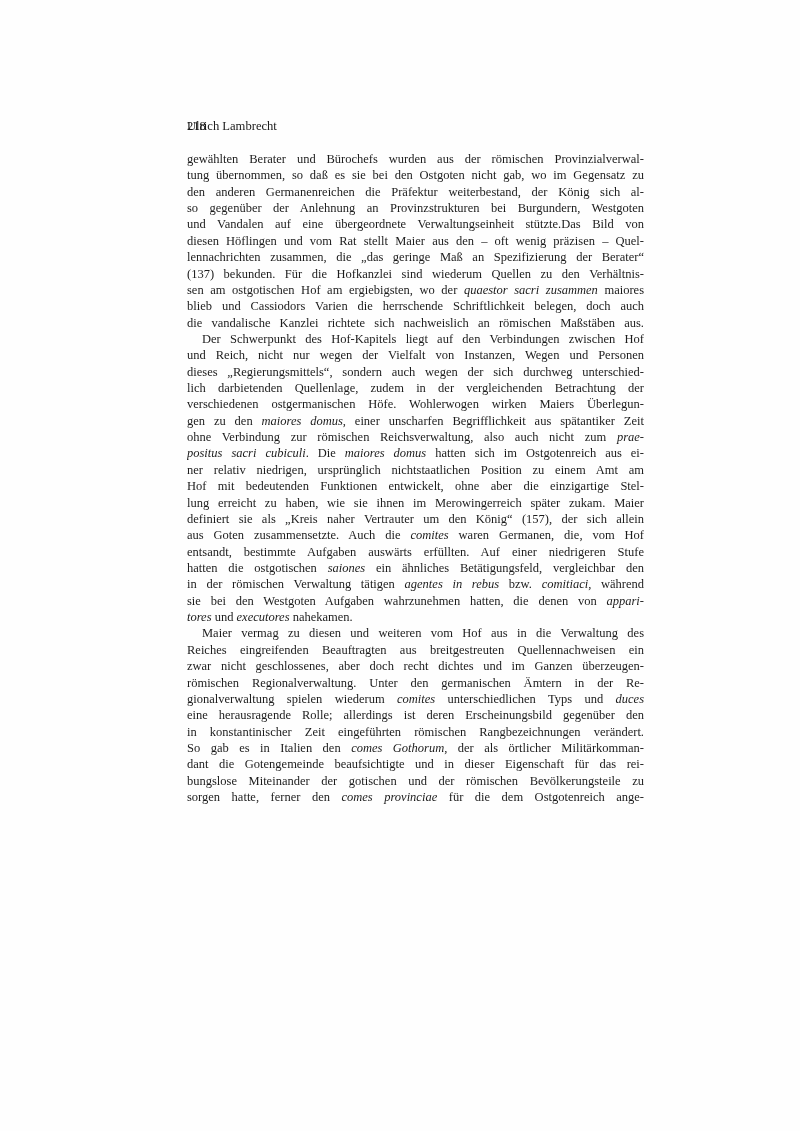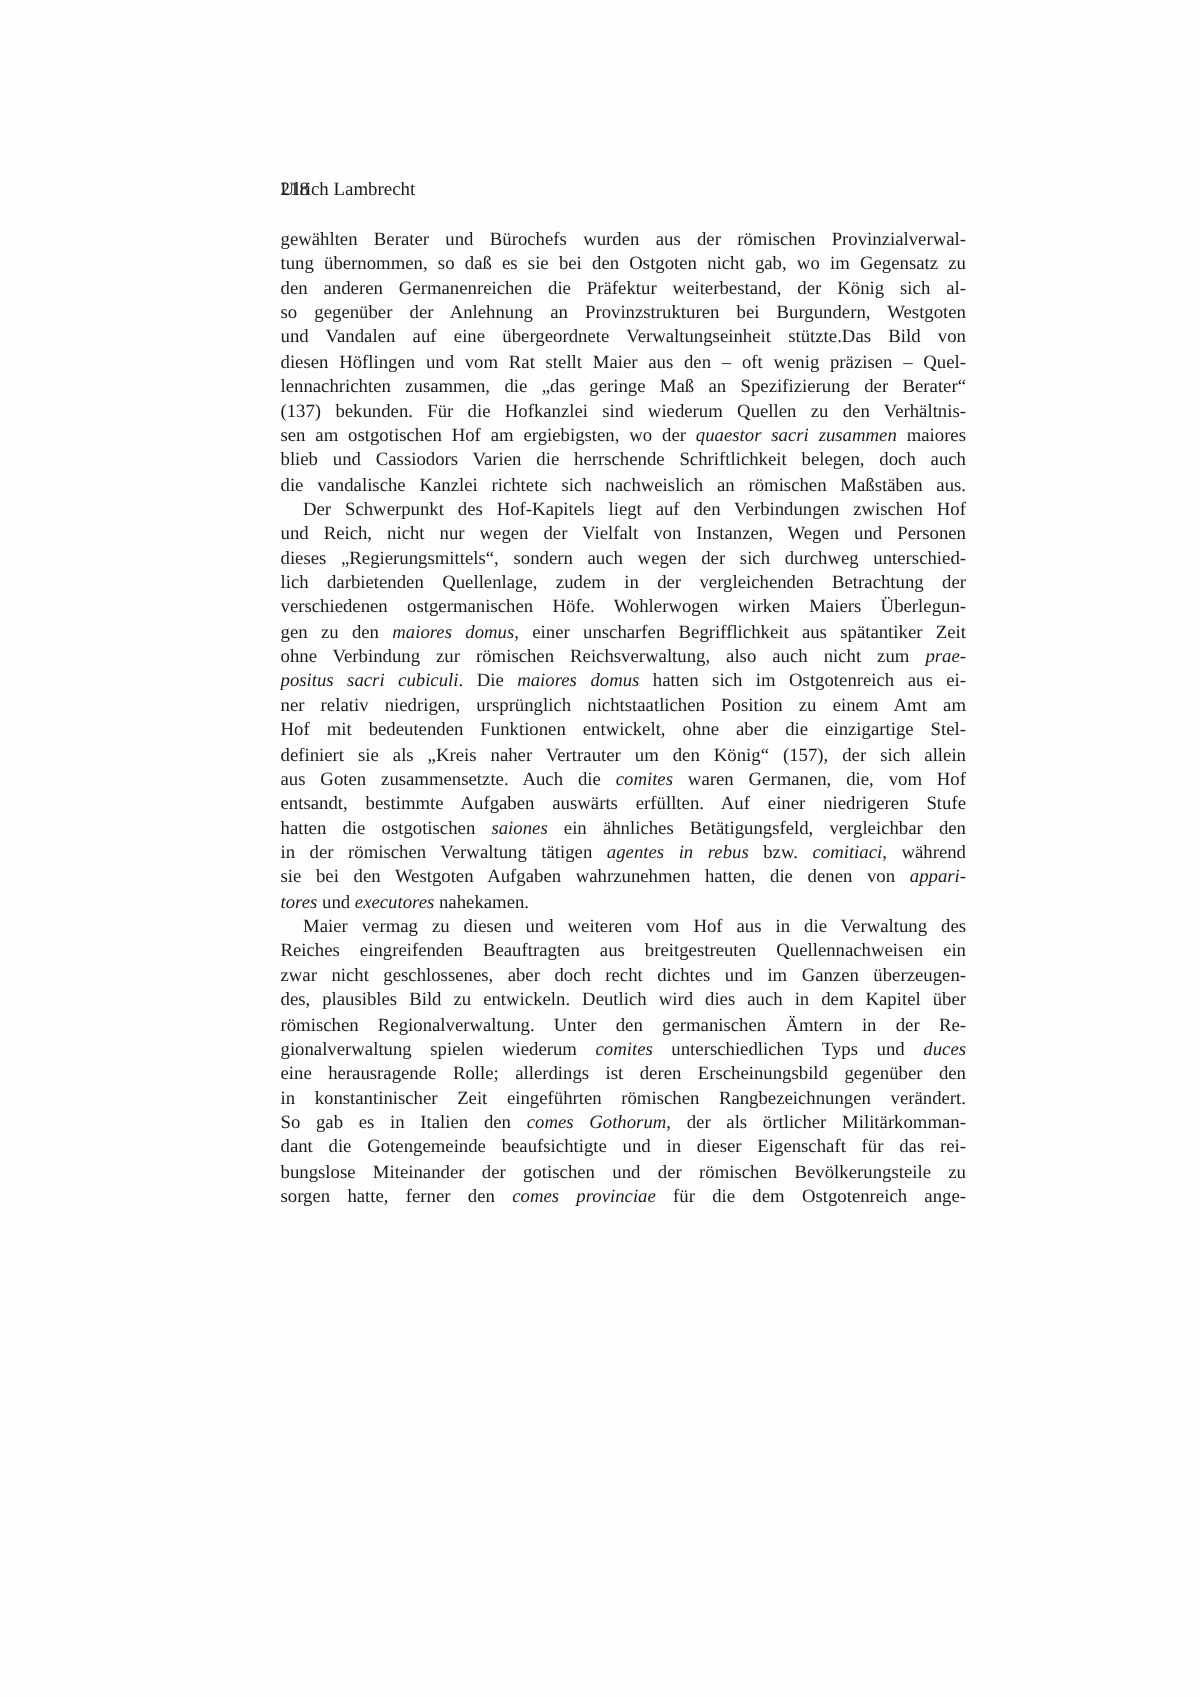--- a/index.html
+++ b/index.html
@@ -71,31 +71,31 @@
       <div class="line indent"><span>Der Schwerpunkt des Hof-Kapitels liegt auf den Verbindungen zwischen Hof</span></div>
       <div class="line"><span>und Reich, nicht nur wegen der Vielfalt von Instanzen, Wegen und Personen</span></div>
       <div class="line"><span>dieses „Regierungsmittels“, sondern auch wegen der sich durchweg unterschied-</span></div>
       <div class="line"><span>lich darbietenden Quellenlage, zudem in der vergleichenden Betrachtung der</span></div>
       <div class="line"><span>verschiedenen ostgermanischen Höfe. Wohlerwogen wirken Maiers Überlegun-</span></div>
       <div class="line"><span>gen zu den </span><span class="it">maiores domus</span><span>, einer unscharfen Begrifflichkeit aus spätantiker Zeit</span></div>
       <div class="line"><span>ohne Verbindung zur römischen Reichsverwaltung, also auch nicht zum </span><span class="it">prae-</span></div>
       <div class="line"><span class="it">positus sacri cubiculi</span><span>. Die </span><span class="it">maiores domus</span><span> hatten sich im Ostgotenreich aus ei-</span></div>
       <div class="line"><span>ner relativ niedrigen, ursprünglich nichtstaatlichen Position zu einem Amt am</span></div>
       <div class="line"><span>Hof mit bedeutenden Funktionen entwickelt, ohne aber die einzigartige Stel-</span></div>
+      <div class="line"><span>lung erreicht zu haben, wie sie ihnen im Merowingerreich später zukam. Maier</span></div>
       <div class="line"><span>definiert sie als „Kreis naher Vertrauter um den König“ (157), der sich allein</span></div>
       <div class="line"><span>aus Goten zusammensetzte. Auch die </span><span class="it">comites</span><span> waren Germanen, die, vom Hof</span></div>
       <div class="line"><span>entsandt, bestimmte Aufgaben auswärts erfüllten. Auf einer niedrigeren Stufe</span></div>
       <div class="line"><span>hatten die ostgotischen </span><span class="it">saiones</span><span> ein ähnliches Betätigungsfeld, vergleichbar den</span></div>
       <div class="line"><span>in der römischen Verwaltung tätigen </span><span class="it">agentes in rebus</span><span> bzw. </span><span class="it">comitiaci</span><span>, während</span></div>
       <div class="line"><span>sie bei den Westgoten Aufgaben wahrzunehmen hatten, die denen von </span><span class="it">appari-</span></div>
       <div class="line short"><span class="it">tores</span><span> und </span><span class="it">executores</span><span> nahekamen.</span></div>
       <div class="line indent"><span>Maier vermag zu diesen und weiteren vom Hof aus in die Verwaltung des</span></div>
       <div class="line"><span>Reiches eingreifenden Beauftragten aus breitgestreuten Quellennachweisen ein</span></div>
       <div class="line"><span>zwar nicht geschlossenes, aber doch recht dichtes und im Ganzen überzeugen-</span></div>
-      <div class="line"><span>des, plausibles Bild zu entwickeln. Deutlich wird dies auch in dem Kapitel über</span></div>
       <div class="line"><span>römischen Regionalverwaltung. Unter den germanischen Ämtern in der Re-</span></div>
       <div class="line"><span>gionalverwaltung spielen wiederum </span><span class="it">comites</span><span> unterschiedlichen Typs und </span><span class="it">duces</span></div>
       <div class="line"><span>eine herausragende Rolle; allerdings ist deren Erscheinungsbild gegenüber den</span></div>
       <div class="line"><span>in konstantinischer Zeit eingeführten römischen Rangbezeichnungen verändert.</span></div>
       <div class="line"><span>So gab es in Italien den </span><span class="it">comes Gothorum</span><span>, der als örtlicher Militärkomman-</span></div>
       <div class="line"><span>dant die Gotengemeinde beaufsichtigte und in dieser Eigenschaft für das rei-</span></div>
       <div class="line"><span>bungslose Miteinander der gotischen und der römischen Bevölkerungsteile zu</span></div>
       <div class="line"><span>sorgen hatte, ferner den </span><span class="it">comes provinciae</span><span> für die dem Ostgotenreich ange-</span></div>
     </div>
 </div>

